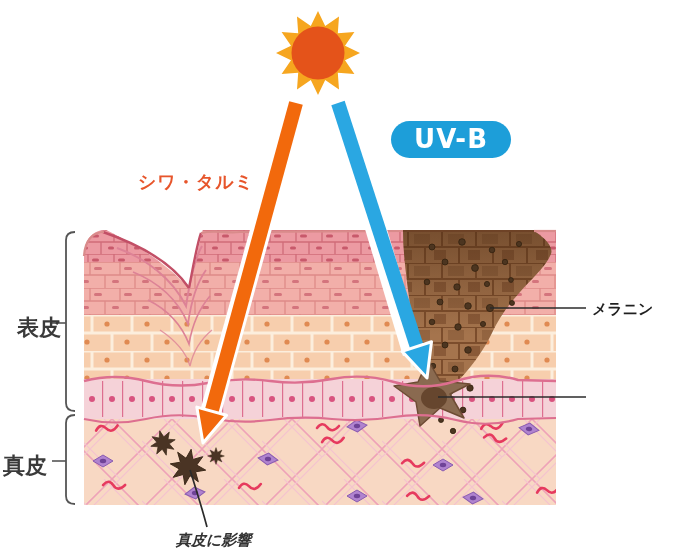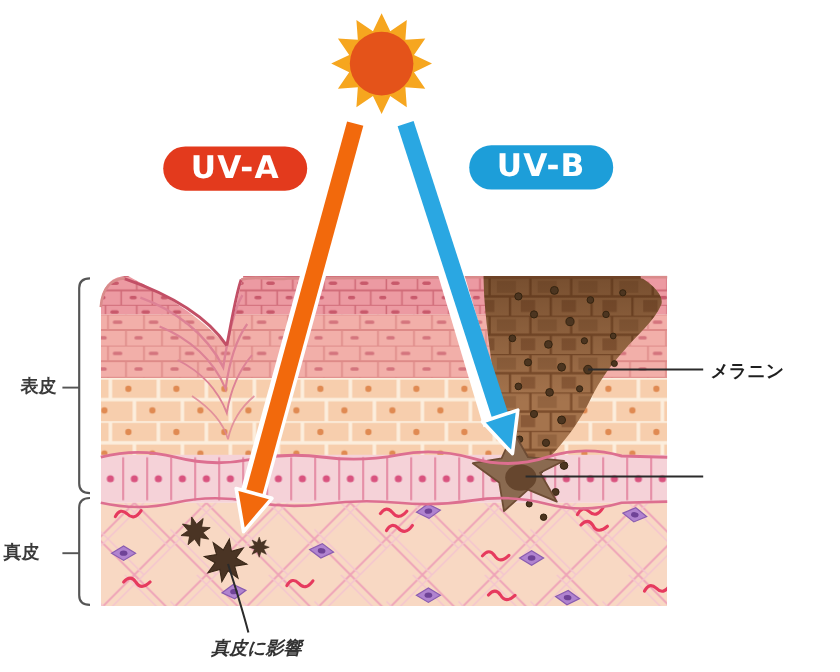--- a/index.html
+++ b/index.html
@@ -7,21 +7,21 @@
          font-family:"DejaVu Sans","Liberation Sans",sans-serif;}
   .stage svg{position:absolute;left:0;top:0;}
   .label{position:absolute;white-space:nowrap;}
   .pill{color:#fff;font-weight:bold;font-size:26px;text-align:center;border-radius:19px;
         height:37px;line-height:37px;width:120px;letter-spacing:1px;}
   .pill-uva{left:136px;top:122px;background:#e33a1d;}
   .pill-uvb{left:391px;top:121px;background:#1d9ed9;}
   .effect{font-weight:bold;font-size:18px;letter-spacing:1px;text-align:center;}
   .effect-uva{left:130px;top:170px;color:#e7552b;width:132px;}
   .effect-uvb{left:378px;top:170px;color:#2ea6dd;width:148px;}
-  .side{font-weight:bold;font-size:15px;color:#3a3a3a;}
+  .side{font-weight:bold;font-size:22px;color:#3a3a3a;}
   .side-epi{left:17px;top:313px;}
   .side-der{left:3px;top:451px;}
   .callout{font-weight:bold;font-size:15px;color:#1f1f1f;}
   .callout-melanin{left:592px;top:300px;}
   .callout-melanocyte{left:592px;top:389px;}
   .callout-deff{left:176px;top:531px;color:#333;font-style:italic;}
 </style>
 </head>
 <body>
 
@@ -224,21 +224,21 @@
     <line x1="338" y1="103" x2="416.8" y2="346.6" stroke="#2aa7e2" stroke-width="14"></line>
     <polygon points="427,378 402.1,351.4 431.5,341.8" fill="#2aa7e2" stroke="#ffffff" stroke-width="3" stroke-linejoin="round"></polygon>
   </g>
 
   <g>
     <polygon points="318,11 325.2,26 339,16.6 337.8,33.2 354.4,32 345,45.8 360,53 345,60.2 354.4,74 337.8,72.8 339,89.4 325.2,80 318,95 310.8,80 297,89.4 298.2,72.8 281.6,74 291,60.2 276,53 291,45.8 281.6,32 298.2,33.2 297,16.6 310.8,26" fill="#f6a61f"></polygon>
     <circle cx="318" cy="53" r="26.5" fill="#e4531a"></circle>
   </g>
 </svg>
 
-<div class="label pill pill-uva">UV-A</div>
+<div class="label effect effect-uva">シワ・タルミ</div>
 <div class="label pill pill-uvb">UV-B</div>
 
 <div class="label side side-epi">表皮</div>
 <div class="label side side-der">真皮</div>
 
 <div class="label callout callout-melanin">メラニン</div>
 <div class="label callout callout-deff">真皮に影響</div>
 
 </div>
 

